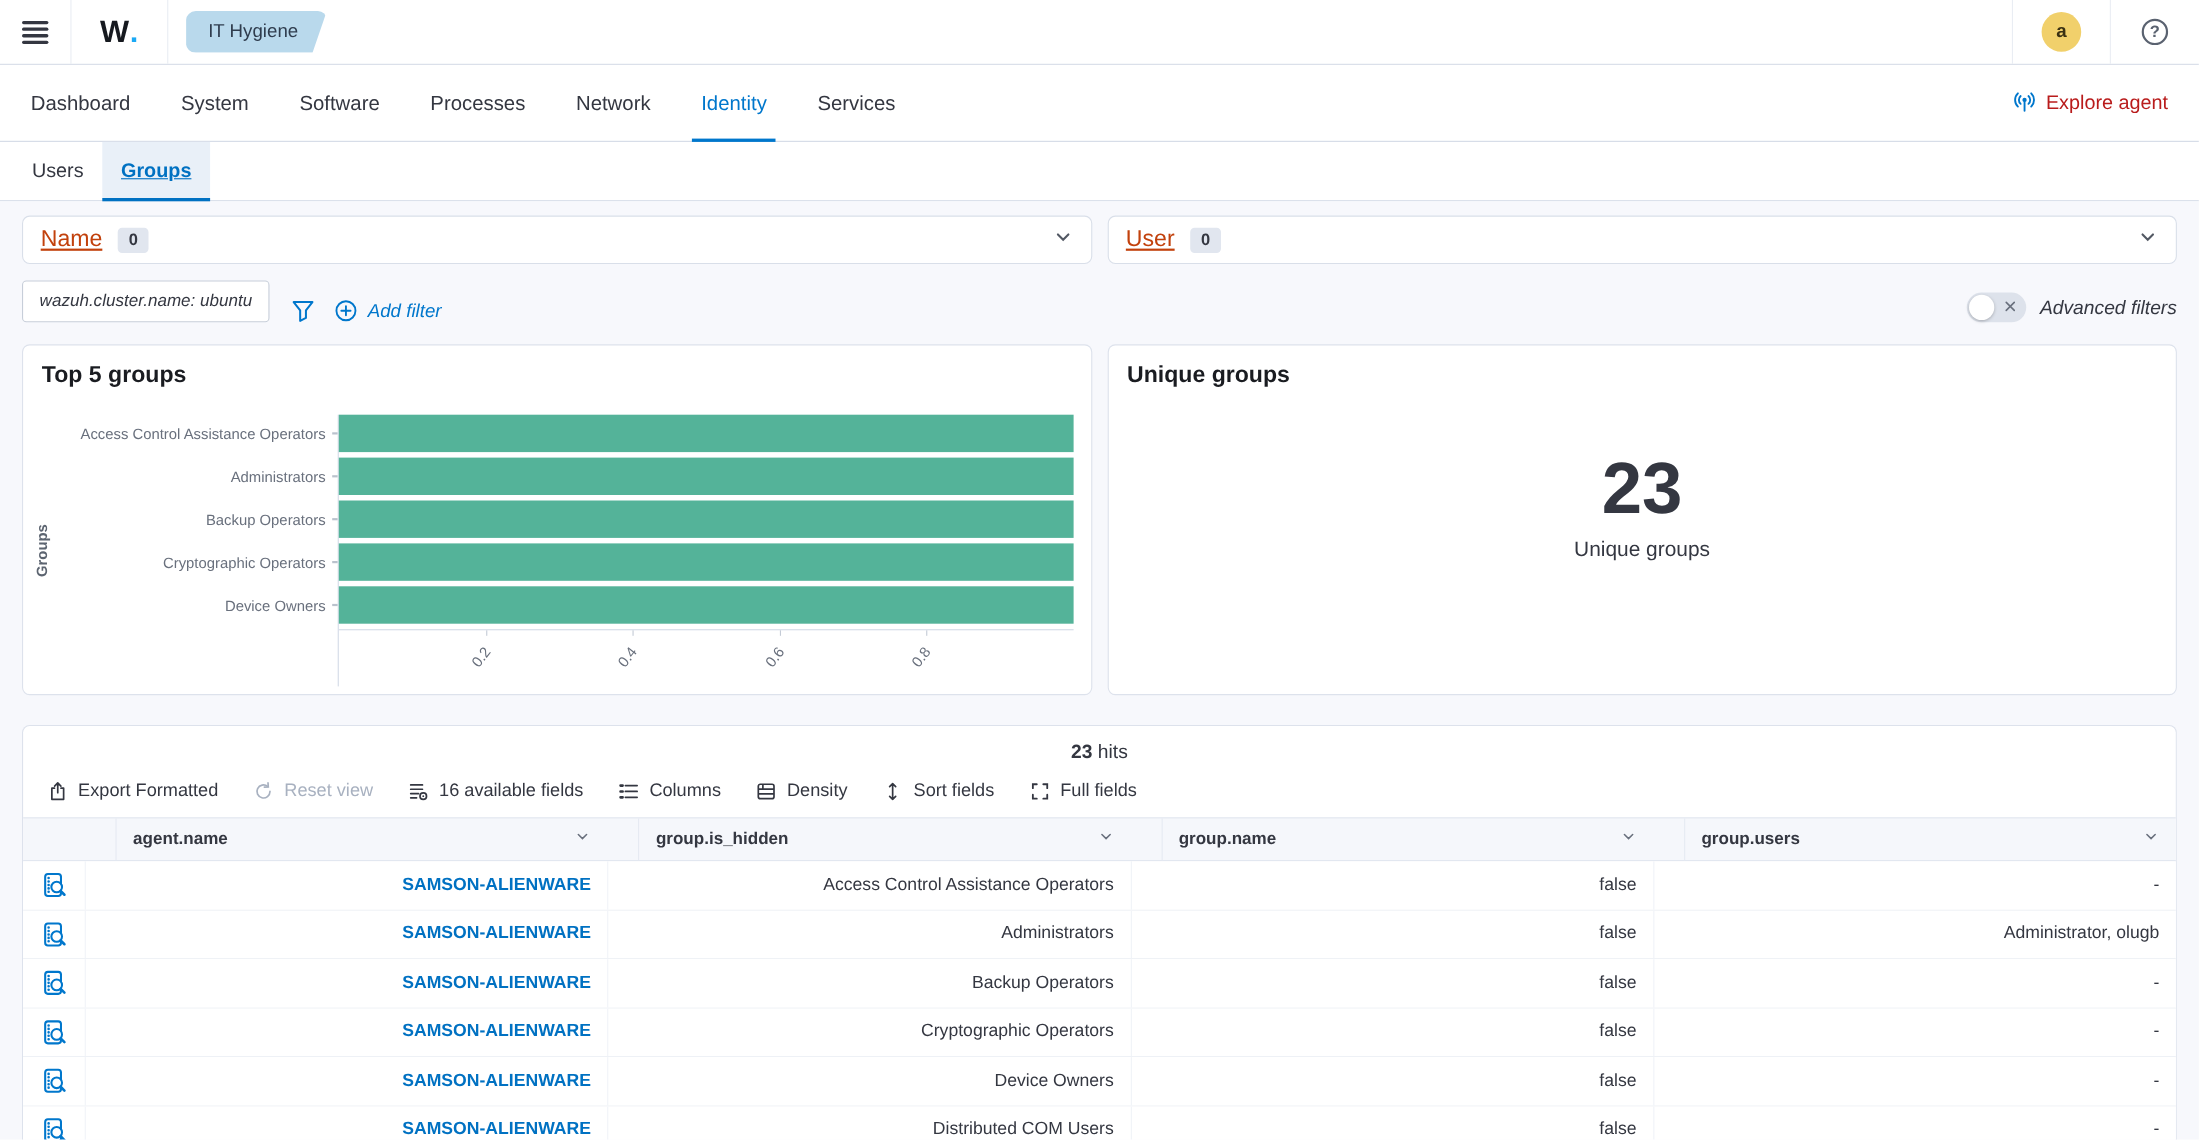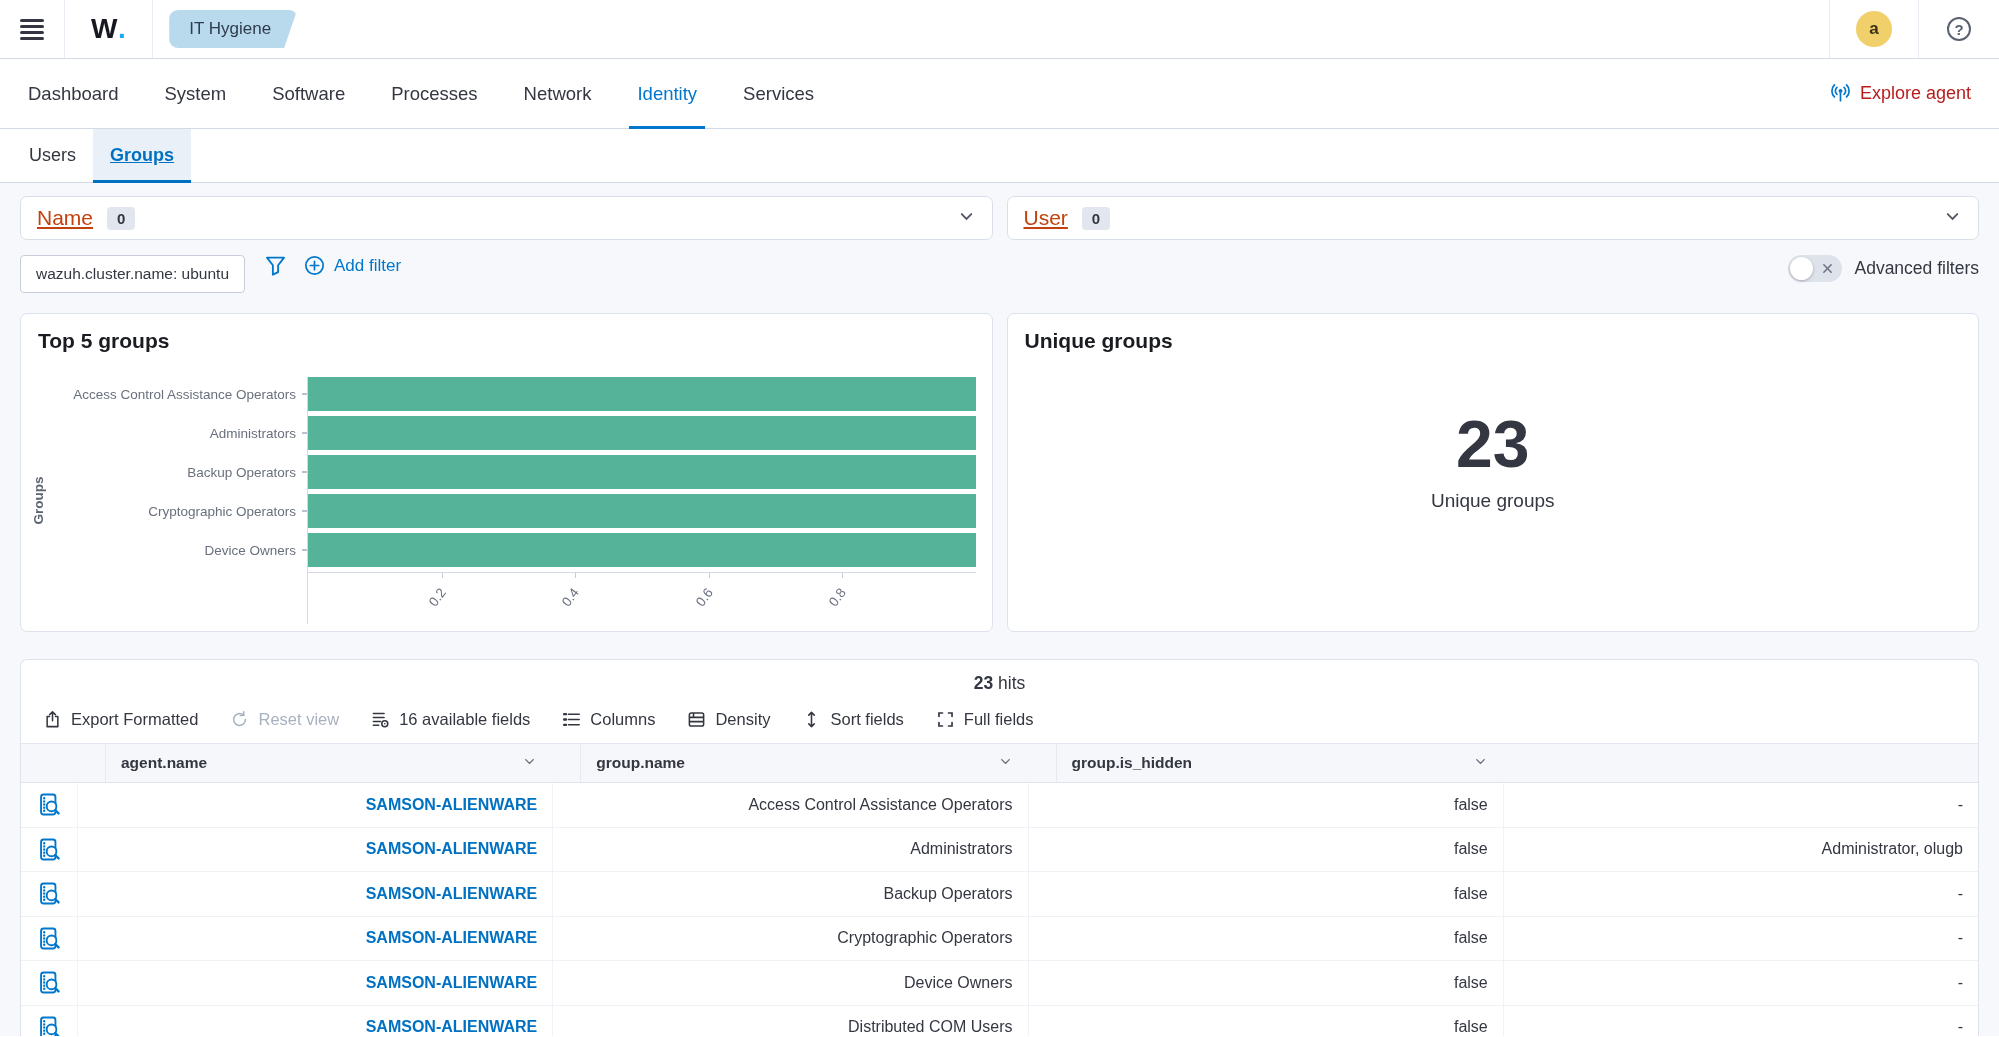--- a/index.html
+++ b/index.html
@@ -43,21 +43,21 @@
   
   .content { background:#f7f8fc; height:853px; padding:13px 20px 0; overflow:hidden; }
 
   .selects-row { display:flex; gap:14px; margin-bottom:15px; }
   .combo { flex:1; height:44px; background:#fff; border:1px solid #d9dfe9; border-radius:7px;
     display:flex; align-items:center; padding:0 16px; cursor:pointer; }
   .combo-label { font-size:21px; color:#c2410c;text-decoration:underline; }
   .count-badge { margin-left:14px; background:#e1e6ef; border-radius:4px; padding:3px 10px; font-size:15px; font-weight:700; }
   .combo .chev { margin-left:auto; color:#525863; }
 
-  .filter-row { display:flex; align-items:flex-start; margin-bottom:20px; }
+  .filter-row { display:flex; align-items:flex-end; margin-bottom:20px;font-style:italic; }
   .filter-pill { background:#fff; border:1px solid #c7ced9; border-radius:4px; padding:9px 15px;
     font-size:15.5px; color:#343741; cursor:pointer; }
   .funnel-btn { margin-left:20px; color:#0077cc; display:flex; cursor:pointer; }
   .add-filter { margin-left:18px; display:flex; align-items:center; gap:9px; color:#0077cc; font-size:17px; cursor:pointer; }
   .advanced { margin-left:auto; display:flex; align-items:center; gap:12px; }
   .toggle { width:54px; height:27px; background:#dde2eb; border-radius:14px; position:relative; cursor:pointer; }
   .toggle .knob { position:absolute; left:2px; top:2px; width:23px; height:23px; border-radius:50%; background:#fff;
     box-shadow:0 1px 3px rgba(0,0,0,.25); }
   .toggle .x-ico { position:absolute; right:8px; top:6px; color:#69707d; }
   .advanced-label { font-size:17.5px; color:#343741; }
@@ -311,27 +311,33 @@
 
     <div class="grid-header">
       <div class="gh-cell"></div>
       <div class="gh-cell">
         <span>agent.name</span>
         <span class="chev"><svg width="15" height="15" viewBox="0 0 16 16" fill="none" stroke="currentColor" stroke-width="1.5" stroke-linecap="round">
               <path d="M4 6 l4 4 4-4"></path>
             </svg></span>
       </div>
       <div class="gh-cell">
+        <span>group.is_hidden</span>
+        <span class="chev"><svg width="15" height="15" viewBox="0 0 16 16" fill="none" stroke="currentColor" stroke-width="1.5" stroke-linecap="round">
+              <path d="M4 6 l4 4 4-4"></path>
+            </svg></span>
+      </div>
+      <div class="gh-cell">
         <span>group.name</span>
         <span class="chev"><svg width="15" height="15" viewBox="0 0 16 16" fill="none" stroke="currentColor" stroke-width="1.5" stroke-linecap="round">
               <path d="M4 6 l4 4 4-4"></path>
             </svg></span>
       </div>
       <div class="gh-cell">
-        <span>group.is_hidden</span>
+        <span>group.users</span>
         <span class="chev"><svg width="15" height="15" viewBox="0 0 16 16" fill="none" stroke="currentColor" stroke-width="1.5" stroke-linecap="round">
               <path d="M4 6 l4 4 4-4"></path>
             </svg></span>
       </div>
     </div>
 
     <div id="table-body">
   <div class="grid-row">
     <div class="gr-cell icon-cell">
       <svg width="25" height="25" viewBox="0 0 16 16" fill="none" stroke="currentColor" stroke-width="1.2" stroke-linecap="round">

